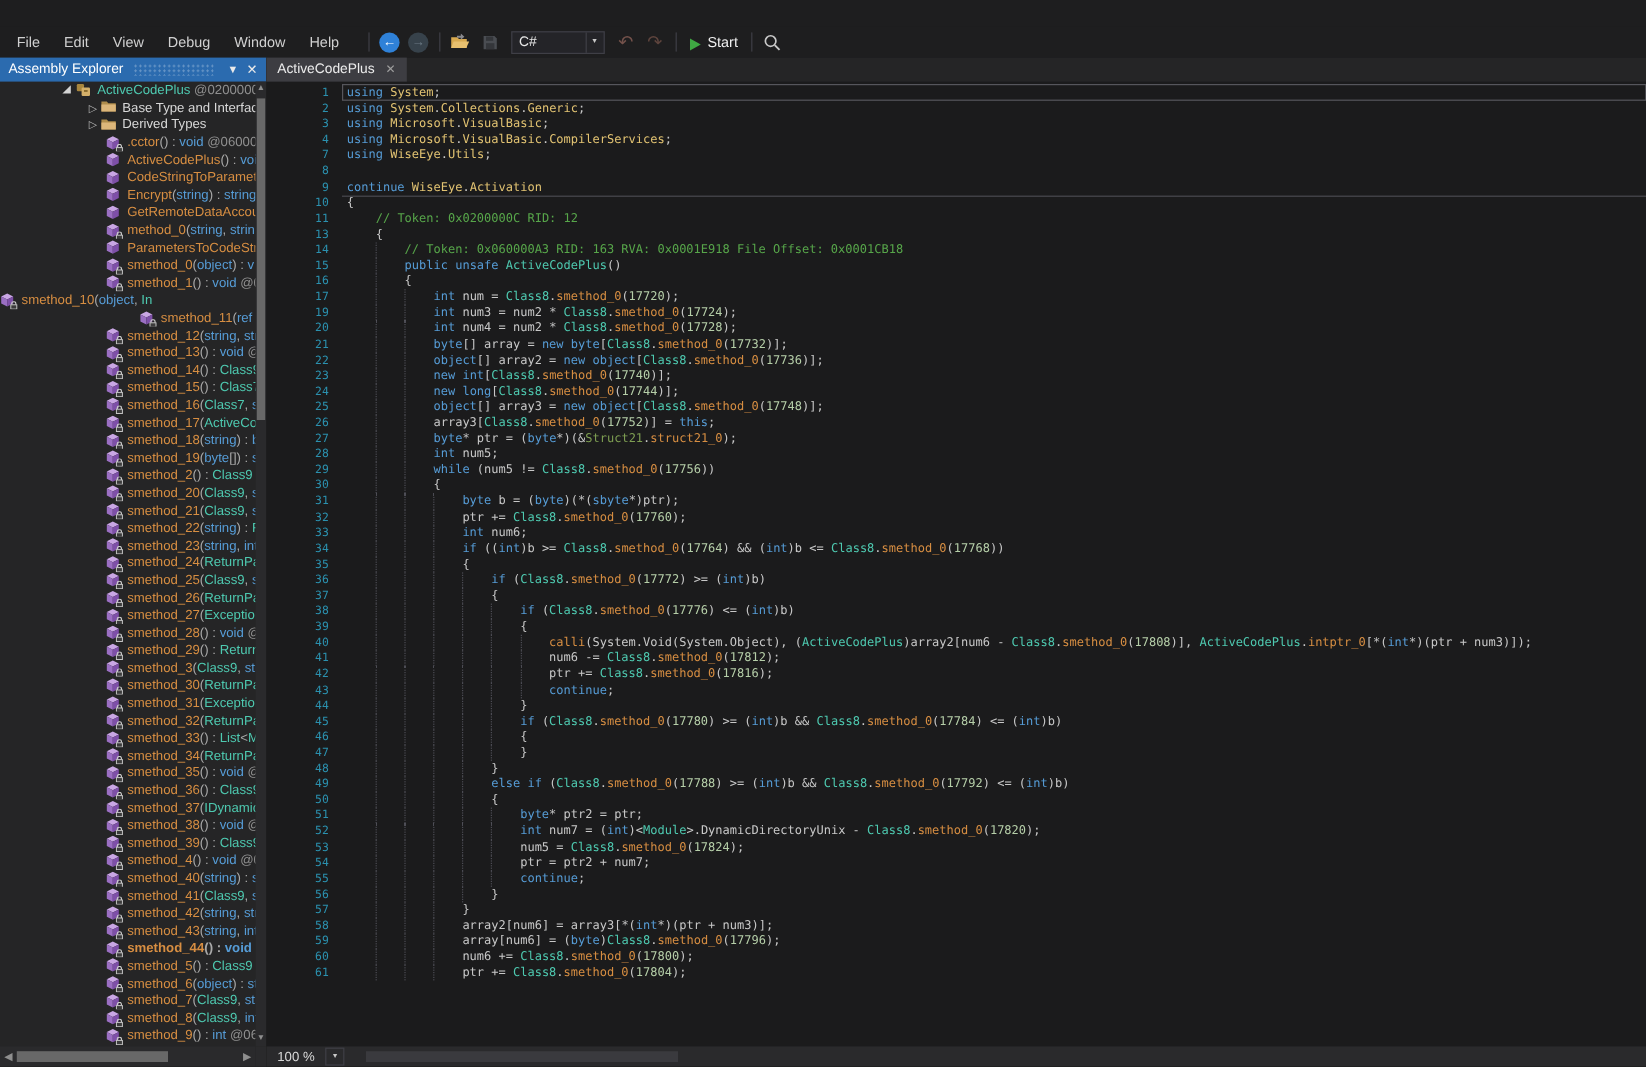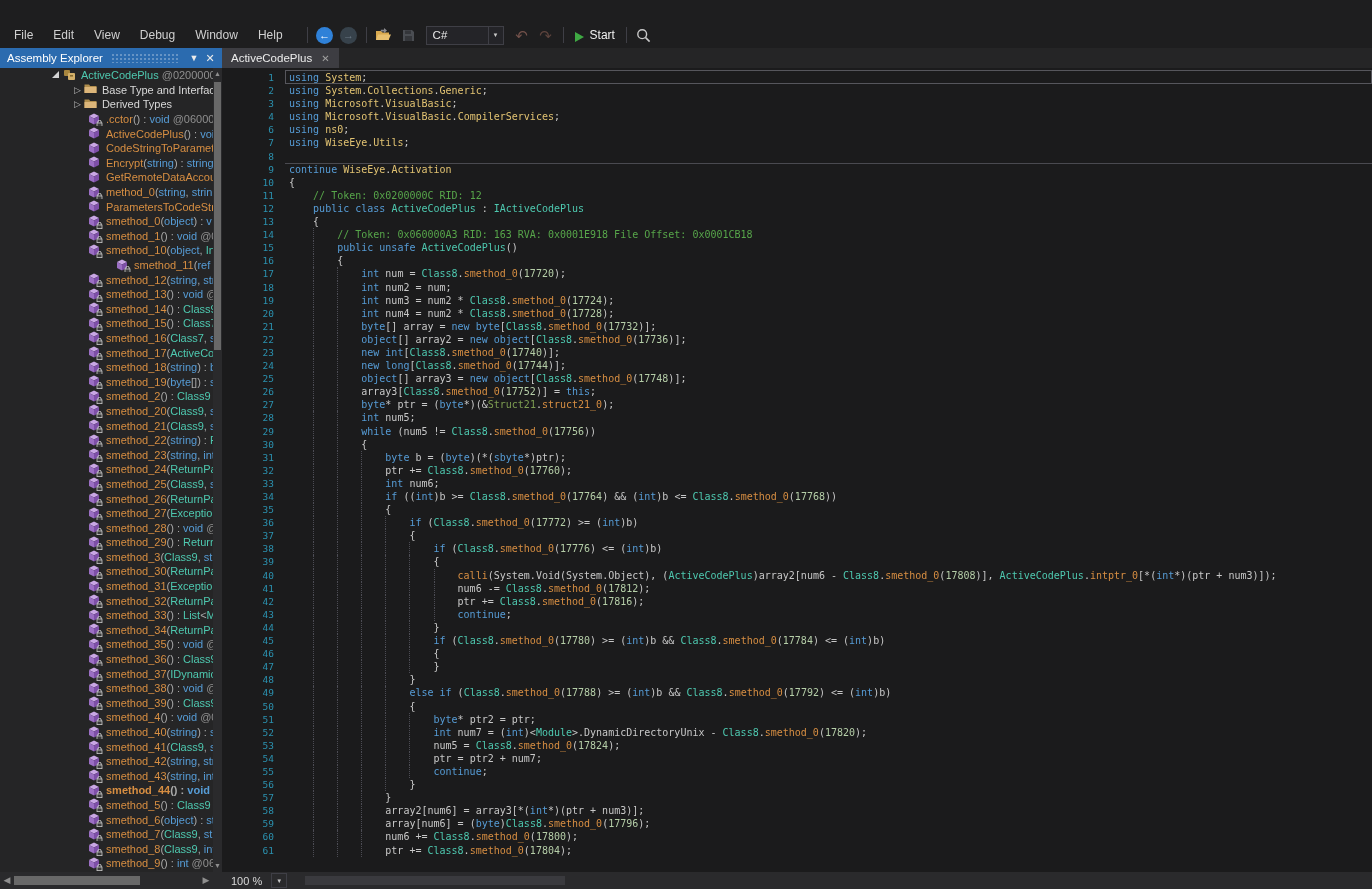--- a/index.html
+++ b/index.html
@@ -279,21 +279,21 @@
               <polygon points="1,3 6,5.5 6,11.5 1,9" fill="#9b6fc3"></polygon>
               <polygon points="11,3 6,5.5 6,11.5 11,9" fill="#7e4fa8"></polygon>
             </svg>
             <svg width="7" height="7" viewBox="0 0 7 7" style="position:absolute;right:-1px;bottom:-1px">
               <path d="M1.8 3 v-1 a1.7 1.7 0 0 1 3.4 0 v1" fill="none" stroke="#c9c9c9" stroke-width="1"></path>
               <rect x="1" y="3" width="5" height="3.6" fill="#3c3c3c" stroke="#c9c9c9" stroke-width="0.8"></rect>
             </svg>
           </span>
           <span style="white-space: pre;"><span class="s-m">smethod_1</span><span class="s-p">() : </span><span class="s-k">void</span><span class="s-a"> @0</span></span>
         </div>
-        <div class="trow" style="padding-left: 88px;">
+        <div class="trow" style="">
           <span class="ticon">
             <svg width="12" height="12" viewBox="0 0 12 12">
               <polygon points="6,0.5 11,3 6,5.5 1,3" fill="#c9a6e4"></polygon>
               <polygon points="1,3 6,5.5 6,11.5 1,9" fill="#9b6fc3"></polygon>
               <polygon points="11,3 6,5.5 6,11.5 11,9" fill="#7e4fa8"></polygon>
             </svg>
             <svg width="7" height="7" viewBox="0 0 7 7" style="position:absolute;right:-1px;bottom:-1px">
               <path d="M1.8 3 v-1 a1.7 1.7 0 0 1 3.4 0 v1" fill="none" stroke="#c9c9c9" stroke-width="1"></path>
               <rect x="1" y="3" width="5" height="3.6" fill="#3c3c3c" stroke="#c9c9c9" stroke-width="0.8"></rect>
             </svg>
@@ -909,33 +909,30 @@
         <span class="tclose">✕</span>
       </div>
     </div>
     <div id="code">
       <div id="caret-line-box"></div>
       <div id="line7-rule"></div>
     <div class="cline"><span class="ln">1</span><span class="txt"><span class="tk-k">using</span><span class="tk-p"> </span><span class="tk-n">System</span><span class="tk-p">;</span></span></div>
         <div class="cline"><span class="ln">2</span><span class="txt"><span class="tk-k">using</span><span class="tk-p"> </span><span class="tk-n">System</span><span class="tk-p">.</span><span class="tk-n">Collections</span><span class="tk-p">.</span><span class="tk-n">Generic</span><span class="tk-p">;</span></span></div>
         <div class="cline"><span class="ln">3</span><span class="txt"><span class="tk-k">using</span><span class="tk-p"> </span><span class="tk-n">Microsoft</span><span class="tk-p">.</span><span class="tk-n">VisualBasic</span><span class="tk-p">;</span></span></div>
         <div class="cline"><span class="ln">4</span><span class="txt"><span class="tk-k">using</span><span class="tk-p"> </span><span class="tk-n">Microsoft</span><span class="tk-p">.</span><span class="tk-n">VisualBasic</span><span class="tk-p">.</span><span class="tk-n">CompilerServices</span><span class="tk-p">;</span></span></div>
-        <div class="cline"><span class="ln">6</span><span class="txt"><span class="tk-k">using</span><span class="tk-p"> </span><span class="tk-n">ns0</span><span class="tk-p">;</span></span></div>
         <div class="cline"><span class="ln">7</span><span class="txt"><span class="tk-k">using</span><span class="tk-p"> </span><span class="tk-n">WiseEye</span><span class="tk-p">.</span><span class="tk-n">Utils</span><span class="tk-p">;</span></span></div>
         <div class="cline"><span class="ln">8</span><span class="txt"></span></div>
         <div class="cline"><span class="ln">9</span><span class="txt"><span class="tk-k">continue</span><span class="tk-p"> </span><span class="tk-n">WiseEye</span><span class="tk-p">.</span><span class="tk-n">Activation</span></span></div>
         <div class="cline"><span class="ln">10</span><span class="txt"><span class="tk-p">{</span></span></div>
         <div class="cline"><span class="ln">11</span><span class="txt"><span class="tk-p">    </span><span class="tk-c">// Token: 0x0200000C RID: 12</span></span></div>
-        <div class="cline"><span class="ln">12</span><span class="txt"><span class="tk-p">    </span><span class="tk-k">public</span><span class="tk-p"> </span><span class="tk-k">class</span><span class="tk-p"> </span><span class="tk-t">ActiveCodePlus</span><span class="tk-p"> : </span><span class="tk-t">IActiveCodePlus</span></span></div>
         <div class="cline"><span class="ln">13</span><span class="txt"><span class="tk-p">    {</span></span></div>
         <div class="cline"><span class="guide" style="left: 91.0896px;"></span><span class="ln">14</span><span class="txt"><span class="tk-p">        </span><span class="tk-c">// Token: 0x060000A3 RID: 163 RVA: 0x0001E918 File Offset: 0x0001CB18</span></span></div>
         <div class="cline"><span class="guide" style="left: 91.0896px;"></span><span class="ln">15</span><span class="txt"><span class="tk-p">        </span><span class="tk-k">public</span><span class="tk-p"> </span><span class="tk-k">unsafe</span><span class="tk-p"> </span><span class="tk-t">ActiveCodePlus</span><span class="tk-p">()</span></span></div>
         <div class="cline"><span class="guide" style="left: 91.0896px;"></span><span class="ln">16</span><span class="txt"><span class="tk-p">        {</span></span></div>
         <div class="cline"><span class="guide" style="left: 91.0896px;"></span><span class="guide" style="left: 115.179px;"></span><span class="ln">17</span><span class="txt"><span class="tk-p">            </span><span class="tk-k">int</span><span class="tk-p"> </span><span class="tk-p">num</span><span class="tk-p"> = </span><span class="tk-t">Class8</span><span class="tk-p">.</span><span class="tk-m">smethod_0</span><span class="tk-p">(</span><span class="tk-num">17720</span><span class="tk-p">);</span></span></div>
-        <div class="cline"><span class="guide" style="left: 91.0896px;"></span><span class="guide" style="left: 115.179px;"></span><span class="ln">18</span><span class="txt"><span class="tk-p">            </span><span class="tk-k">int</span><span class="tk-p"> </span><span class="tk-p">num2</span><span class="tk-p"> = </span><span class="tk-p">num</span><span class="tk-p">;</span></span></div>
         <div class="cline"><span class="guide" style="left: 91.0896px;"></span><span class="guide" style="left: 115.179px;"></span><span class="ln">19</span><span class="txt"><span class="tk-p">            </span><span class="tk-k">int</span><span class="tk-p"> </span><span class="tk-p">num3</span><span class="tk-p"> = </span><span class="tk-p">num2</span><span class="tk-p"> * </span><span class="tk-t">Class8</span><span class="tk-p">.</span><span class="tk-m">smethod_0</span><span class="tk-p">(</span><span class="tk-num">17724</span><span class="tk-p">);</span></span></div>
         <div class="cline"><span class="guide" style="left: 91.0896px;"></span><span class="guide" style="left: 115.179px;"></span><span class="ln">20</span><span class="txt"><span class="tk-p">            </span><span class="tk-k">int</span><span class="tk-p"> </span><span class="tk-p">num4</span><span class="tk-p"> = </span><span class="tk-p">num2</span><span class="tk-p"> * </span><span class="tk-t">Class8</span><span class="tk-p">.</span><span class="tk-m">smethod_0</span><span class="tk-p">(</span><span class="tk-num">17728</span><span class="tk-p">);</span></span></div>
         <div class="cline"><span class="guide" style="left: 91.0896px;"></span><span class="guide" style="left: 115.179px;"></span><span class="ln">21</span><span class="txt"><span class="tk-p">            </span><span class="tk-k">byte</span><span class="tk-p">[] </span><span class="tk-p">array</span><span class="tk-p"> = </span><span class="tk-k">new</span><span class="tk-p"> </span><span class="tk-k">byte</span><span class="tk-p">[</span><span class="tk-t">Class8</span><span class="tk-p">.</span><span class="tk-m">smethod_0</span><span class="tk-p">(</span><span class="tk-num">17732</span><span class="tk-p">)];</span></span></div>
         <div class="cline"><span class="guide" style="left: 91.0896px;"></span><span class="guide" style="left: 115.179px;"></span><span class="ln">22</span><span class="txt"><span class="tk-p">            </span><span class="tk-k">object</span><span class="tk-p">[] </span><span class="tk-p">array2</span><span class="tk-p"> = </span><span class="tk-k">new</span><span class="tk-p"> </span><span class="tk-k">object</span><span class="tk-p">[</span><span class="tk-t">Class8</span><span class="tk-p">.</span><span class="tk-m">smethod_0</span><span class="tk-p">(</span><span class="tk-num">17736</span><span class="tk-p">)];</span></span></div>
         <div class="cline"><span class="guide" style="left: 91.0896px;"></span><span class="guide" style="left: 115.179px;"></span><span class="ln">23</span><span class="txt"><span class="tk-p">            </span><span class="tk-k">new</span><span class="tk-p"> </span><span class="tk-k">int</span><span class="tk-p">[</span><span class="tk-t">Class8</span><span class="tk-p">.</span><span class="tk-m">smethod_0</span><span class="tk-p">(</span><span class="tk-num">17740</span><span class="tk-p">)];</span></span></div>
         <div class="cline"><span class="guide" style="left: 91.0896px;"></span><span class="guide" style="left: 115.179px;"></span><span class="ln">24</span><span class="txt"><span class="tk-p">            </span><span class="tk-k">new</span><span class="tk-p"> </span><span class="tk-k">long</span><span class="tk-p">[</span><span class="tk-t">Class8</span><span class="tk-p">.</span><span class="tk-m">smethod_0</span><span class="tk-p">(</span><span class="tk-num">17744</span><span class="tk-p">)];</span></span></div>
         <div class="cline"><span class="guide" style="left: 91.0896px;"></span><span class="guide" style="left: 115.179px;"></span><span class="ln">25</span><span class="txt"><span class="tk-p">            </span><span class="tk-k">object</span><span class="tk-p">[] </span><span class="tk-p">array3</span><span class="tk-p"> = </span><span class="tk-k">new</span><span class="tk-p"> </span><span class="tk-k">object</span><span class="tk-p">[</span><span class="tk-t">Class8</span><span class="tk-p">.</span><span class="tk-m">smethod_0</span><span class="tk-p">(</span><span class="tk-num">17748</span><span class="tk-p">)];</span></span></div>
         <div class="cline"><span class="guide" style="left: 91.0896px;"></span><span class="guide" style="left: 115.179px;"></span><span class="ln">26</span><span class="txt"><span class="tk-p">            </span><span class="tk-p">array3</span><span class="tk-p">[</span><span class="tk-t">Class8</span><span class="tk-p">.</span><span class="tk-m">smethod_0</span><span class="tk-p">(</span><span class="tk-num">17752</span><span class="tk-p">)] = </span><span class="tk-k">this</span><span class="tk-p">;</span></span></div>
         <div class="cline"><span class="guide" style="left: 91.0896px;"></span><span class="guide" style="left: 115.179px;"></span><span class="ln">27</span><span class="txt"><span class="tk-p">            </span><span class="tk-k">byte</span><span class="tk-p">* </span><span class="tk-p">ptr</span><span class="tk-p"> = (</span><span class="tk-k">byte</span><span class="tk-p">*)(&amp;</span><span class="tk-v">Struct21</span><span class="tk-p">.</span><span class="tk-m">struct21_0</span><span class="tk-p">);</span></span></div>
         <div class="cline"><span class="guide" style="left: 91.0896px;"></span><span class="guide" style="left: 115.179px;"></span><span class="ln">28</span><span class="txt"><span class="tk-p">            </span><span class="tk-k">int</span><span class="tk-p"> </span><span class="tk-p">num5</span><span class="tk-p">;</span></span></div>

